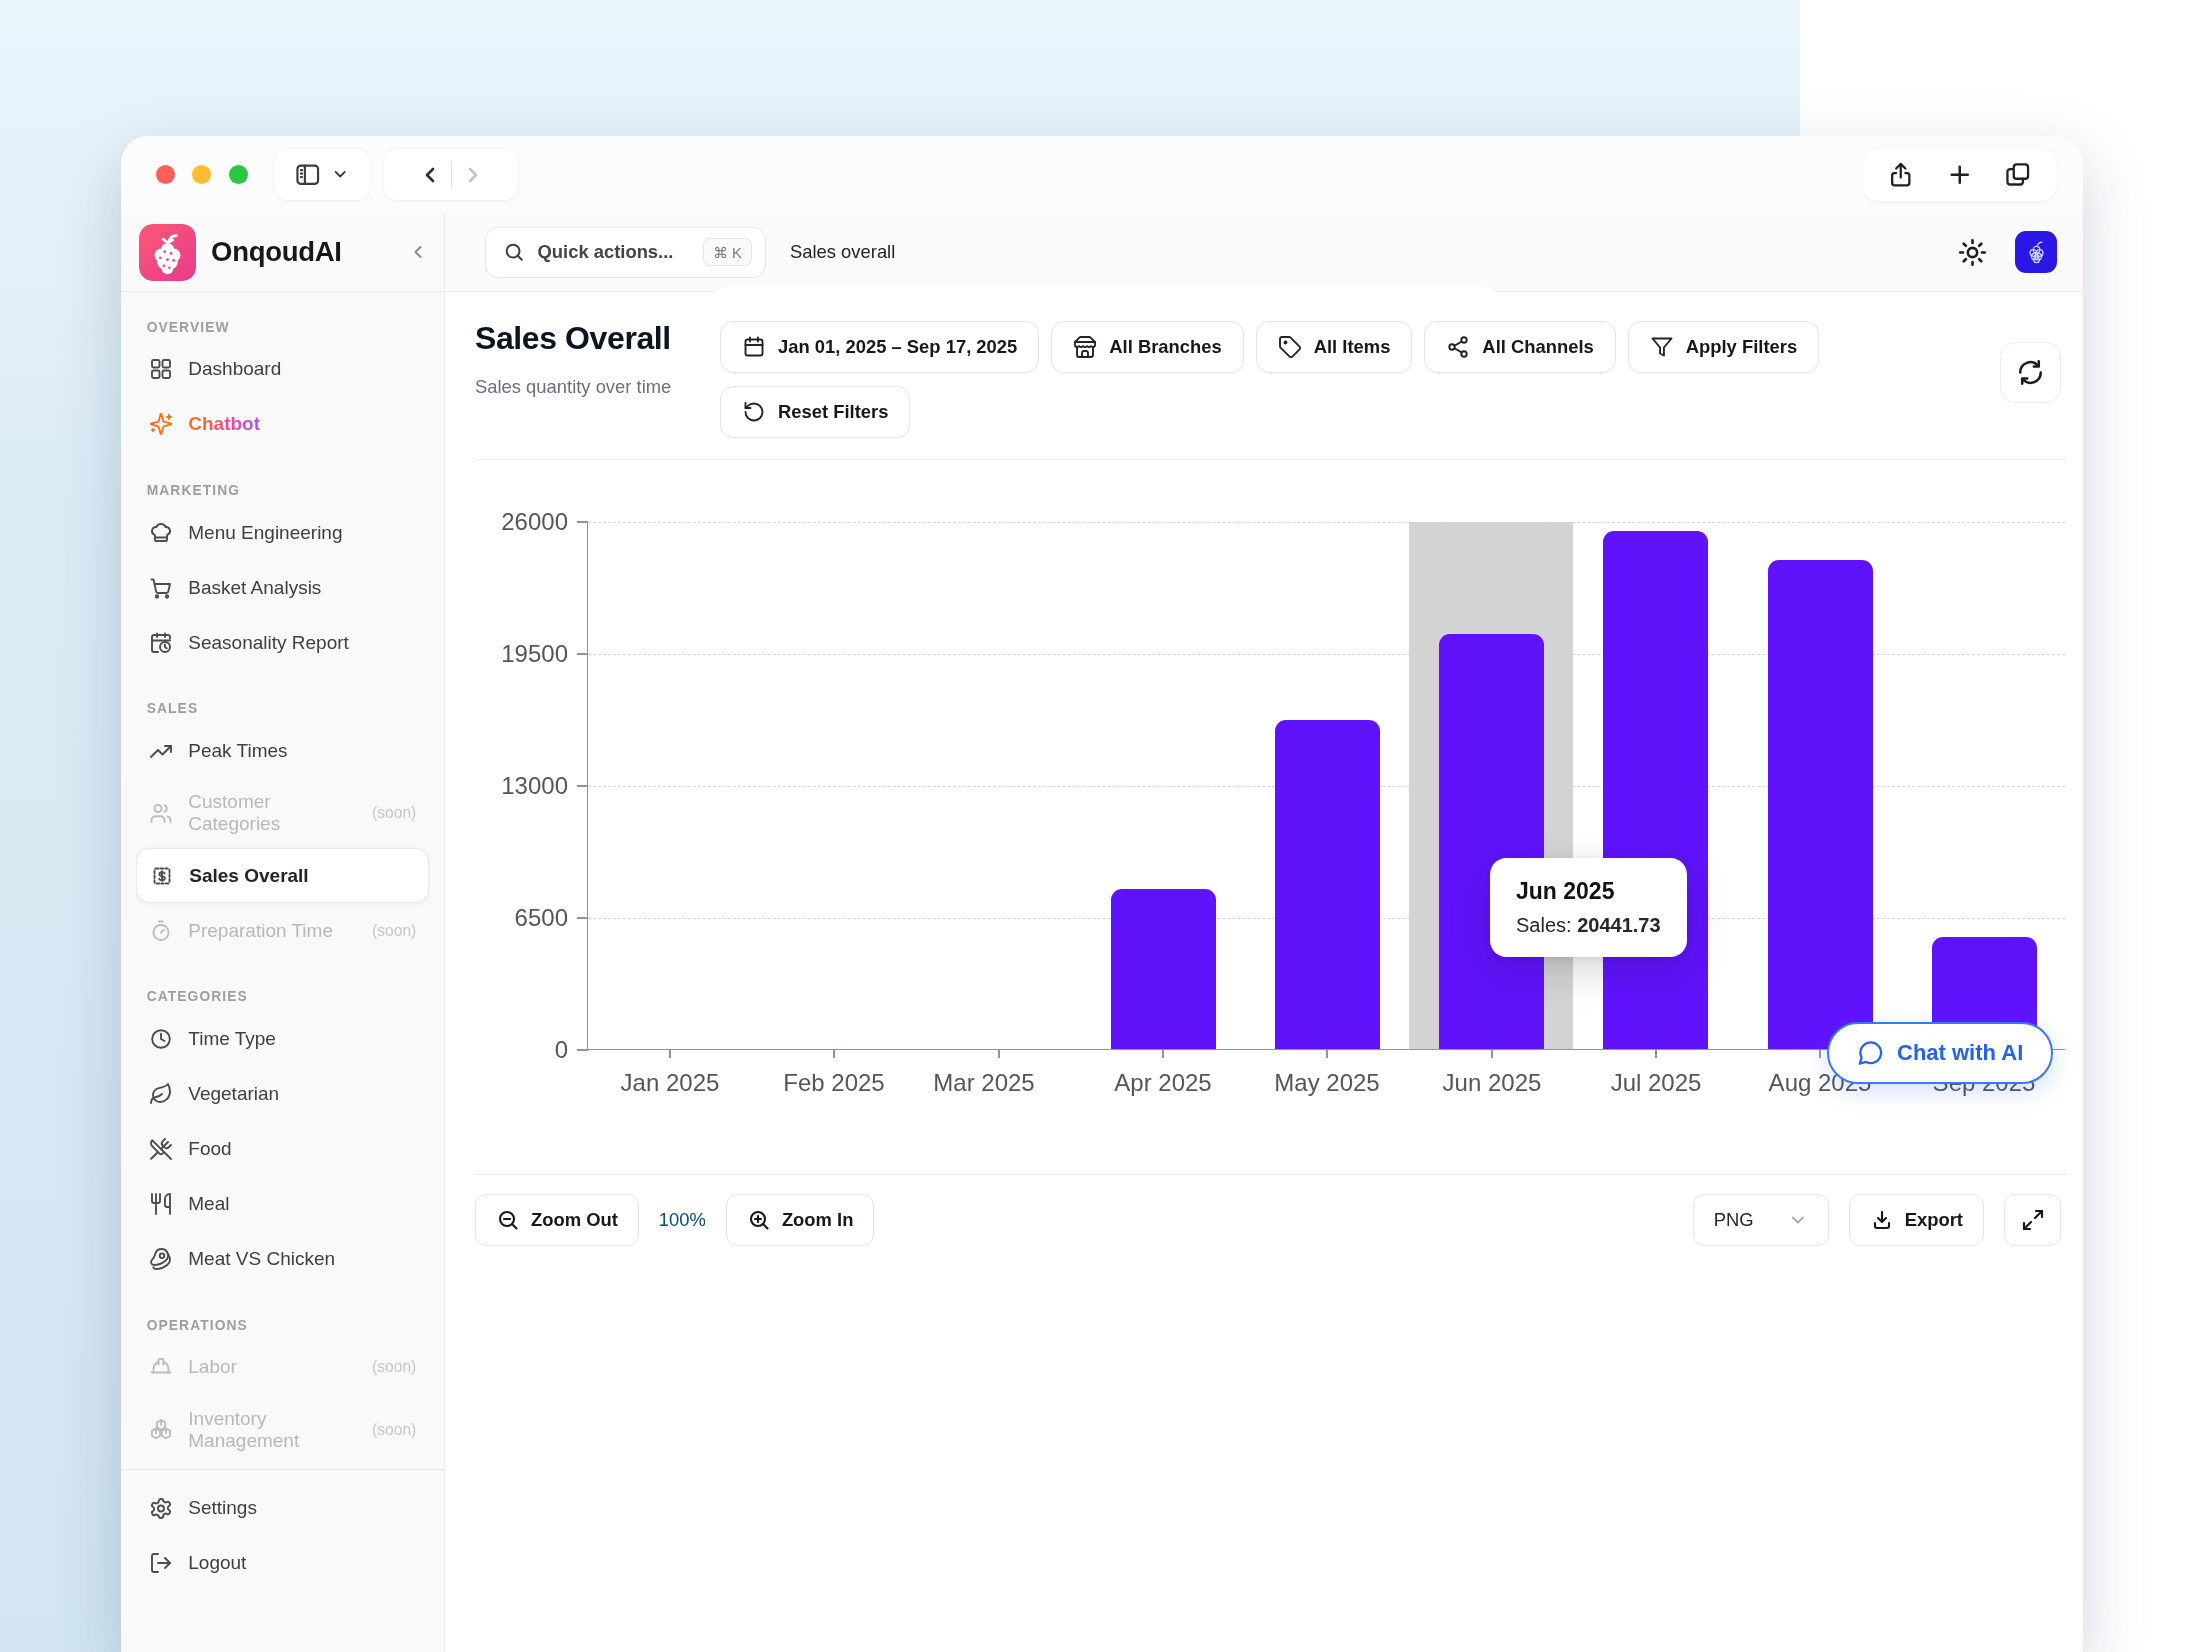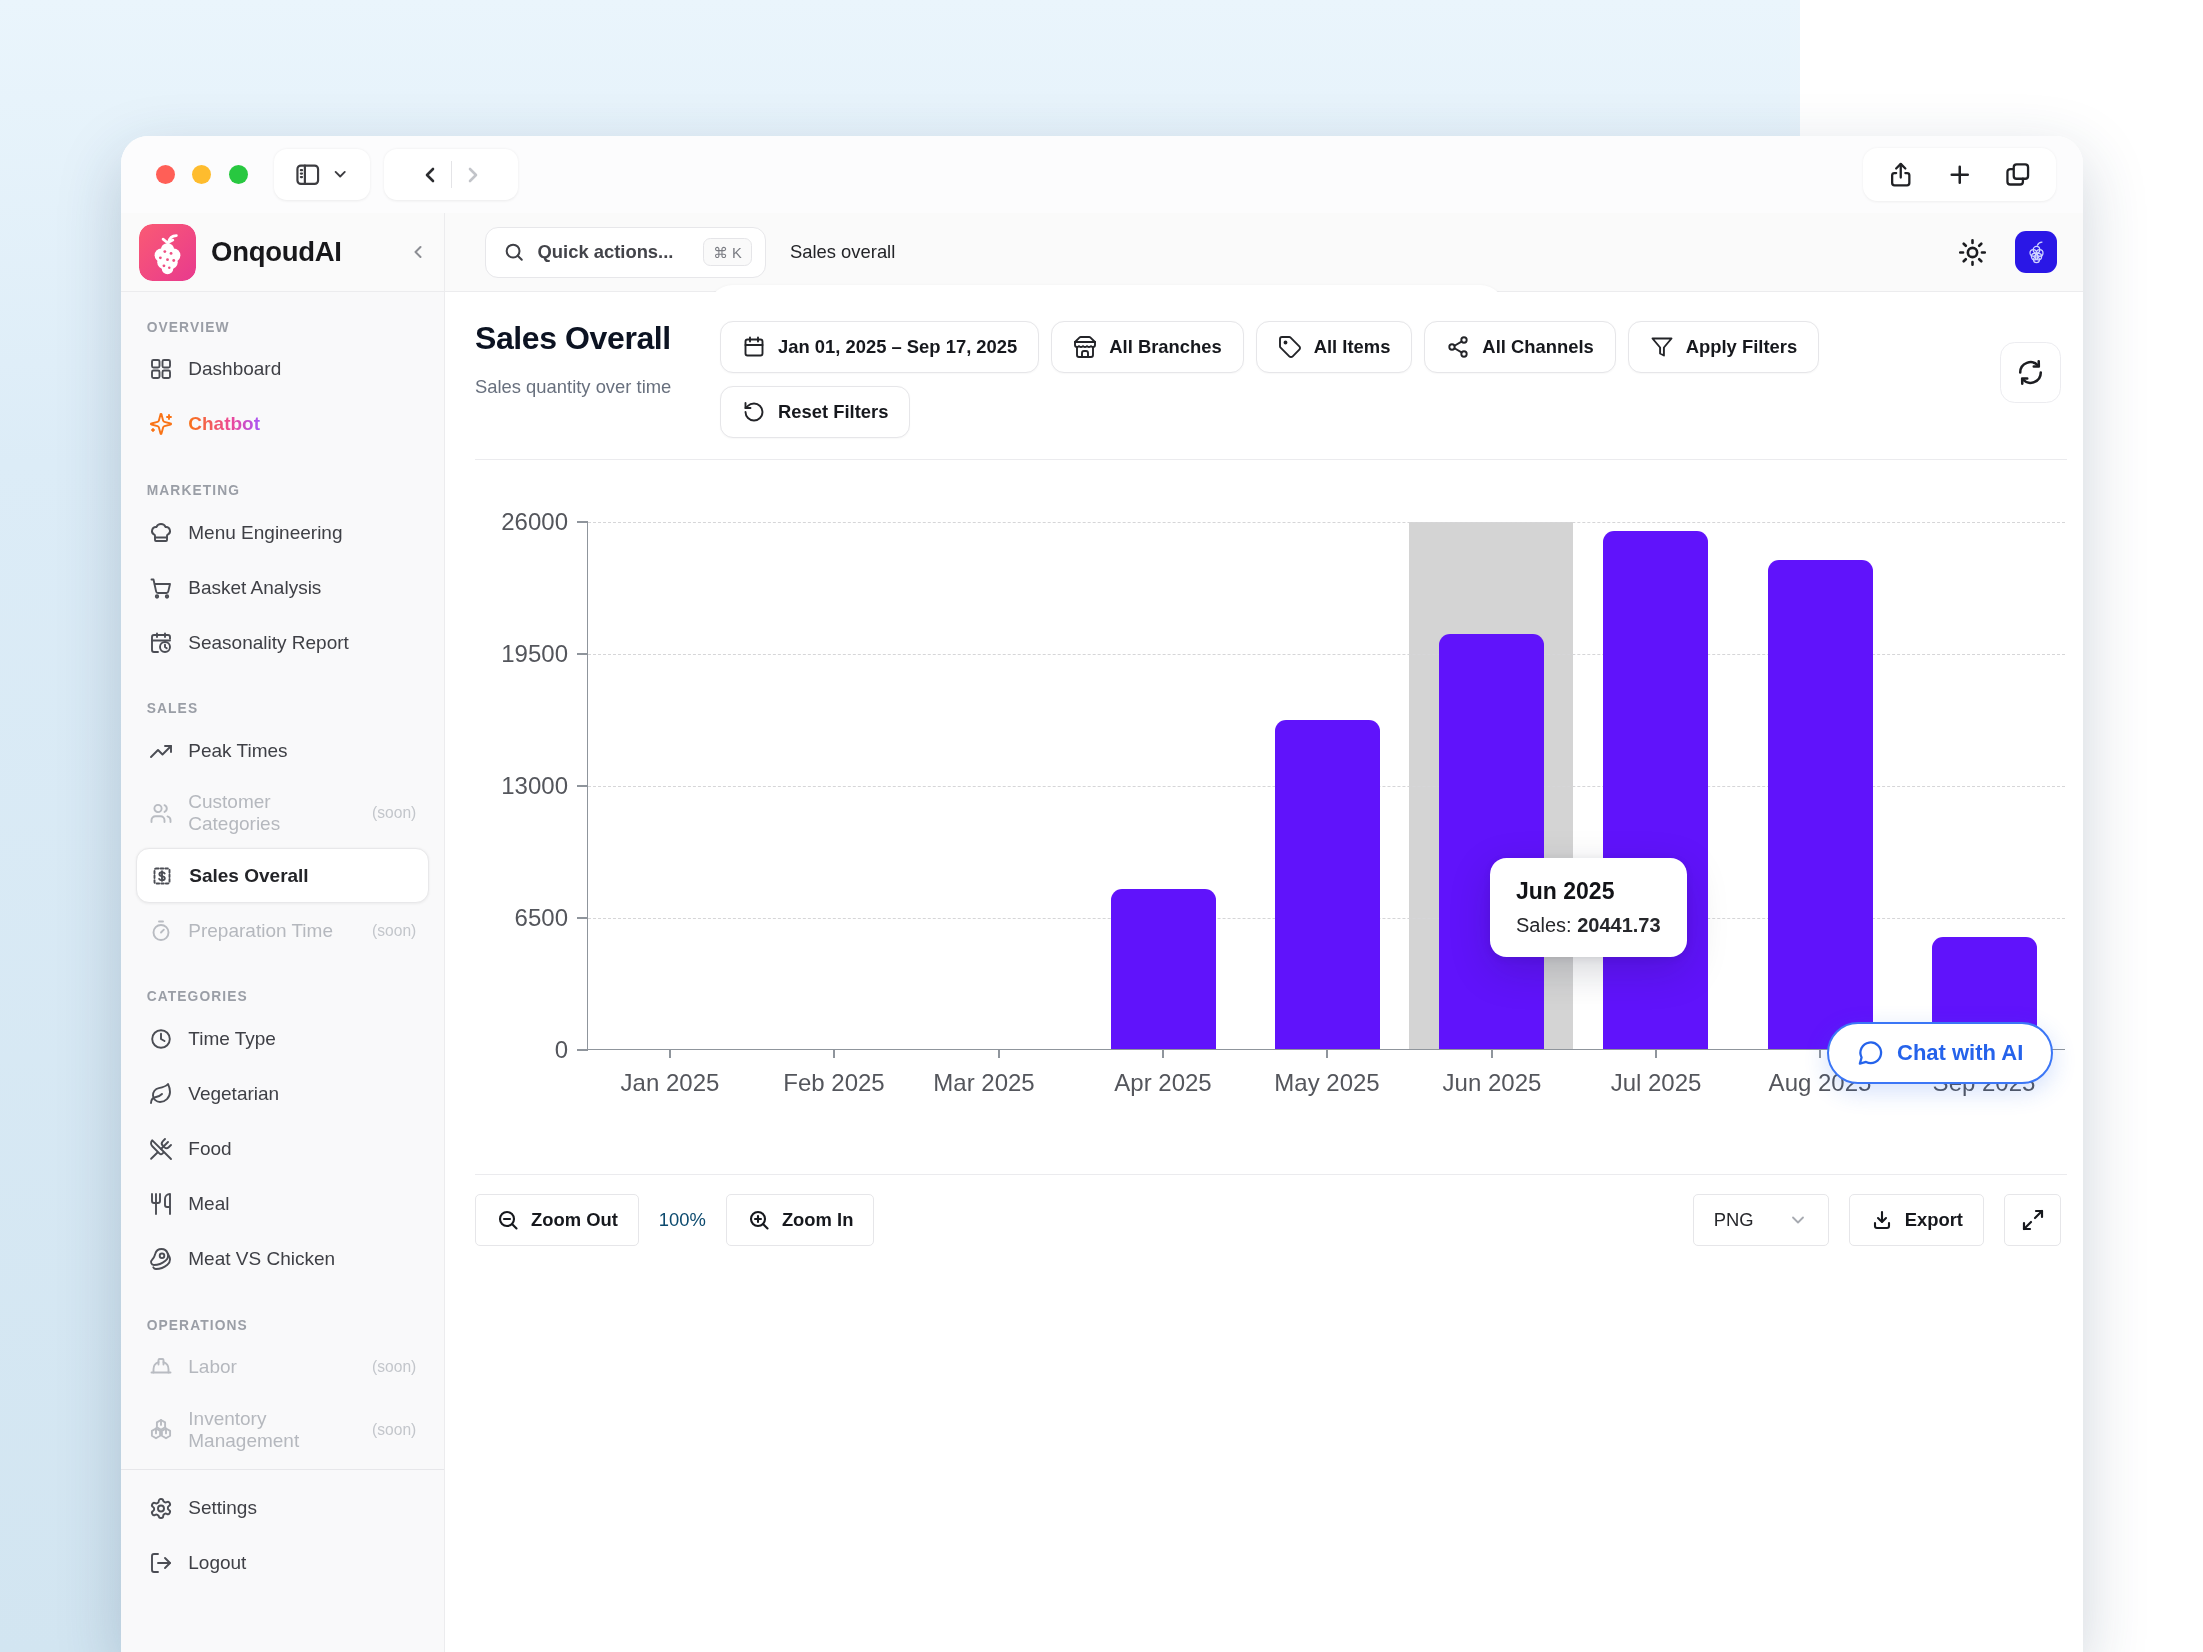--- a/index.html
+++ b/index.html
@@ -111,21 +111,21 @@
   .tt-line b { font-weight:700; }
 
   .chat-btn { position:absolute; left:1382px; top:730px; height:62px; padding:0 27.5px; background:#fff;
               border:2.8px solid #3b76f6; border-radius:33px; display:flex; align-items:center; gap:13px;
               color:#2563eb; font-size:22px; font-weight:600; z-index:6; cursor:pointer;
               box-shadow:0 7.3px 24px rgba(37,99,235,.20); }
 
   
   .tb-divider { position:absolute; left:30px; right:16.5px; top:882px; height:0.9px; background:#ebebee; }
   .toolbar { position:absolute; left:30px; right:22px; top:902px; display:flex; align-items:center; }
-  .t-btn { height:52px; background:#fff; border:0.9px solid #e6e6e9; border-radius:5px; display:flex;
+  .t-btn { height:52px; background:#fff; border:0.9px solid #e6e6e9; border-radius:11px; display:flex;
            align-items:center; gap:11px; padding:0 20px; font-size:18.4px; font-weight:600; color:#16181d;
            cursor:pointer; }
   .zoom-level { margin:0 20px; font-size:18.4px; color:#0c4a6e;text-align:center; }
   .t-right { margin-left:auto; display:flex; align-items:center; gap:20px; }
   .select { width:136px; justify-content:space-between; font-weight:400; color:#26272b; }
   .select .chev { color:#a7aab1; }
   .icon-btn { width:57px; justify-content:center; padding:0; }
 </style>
 </head>
 <body>

